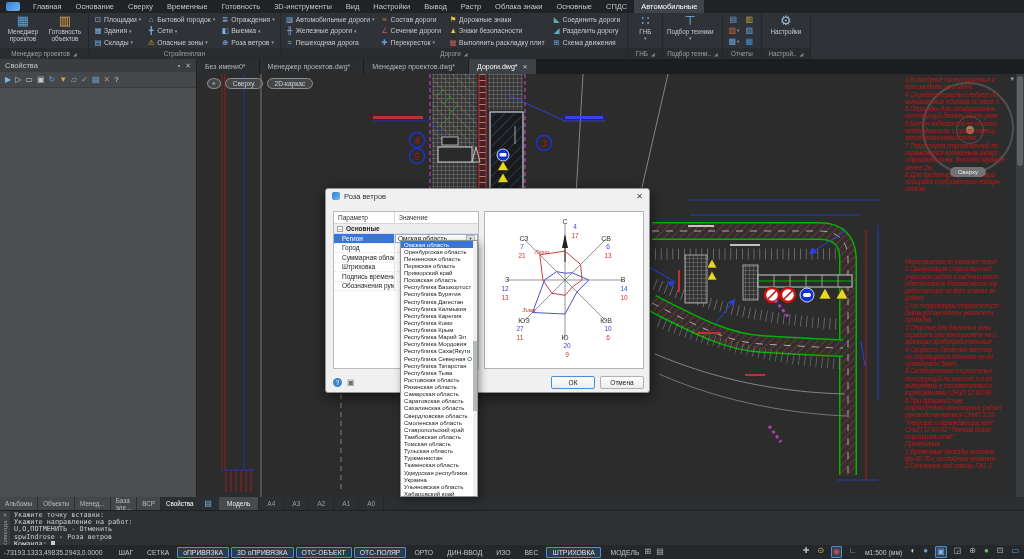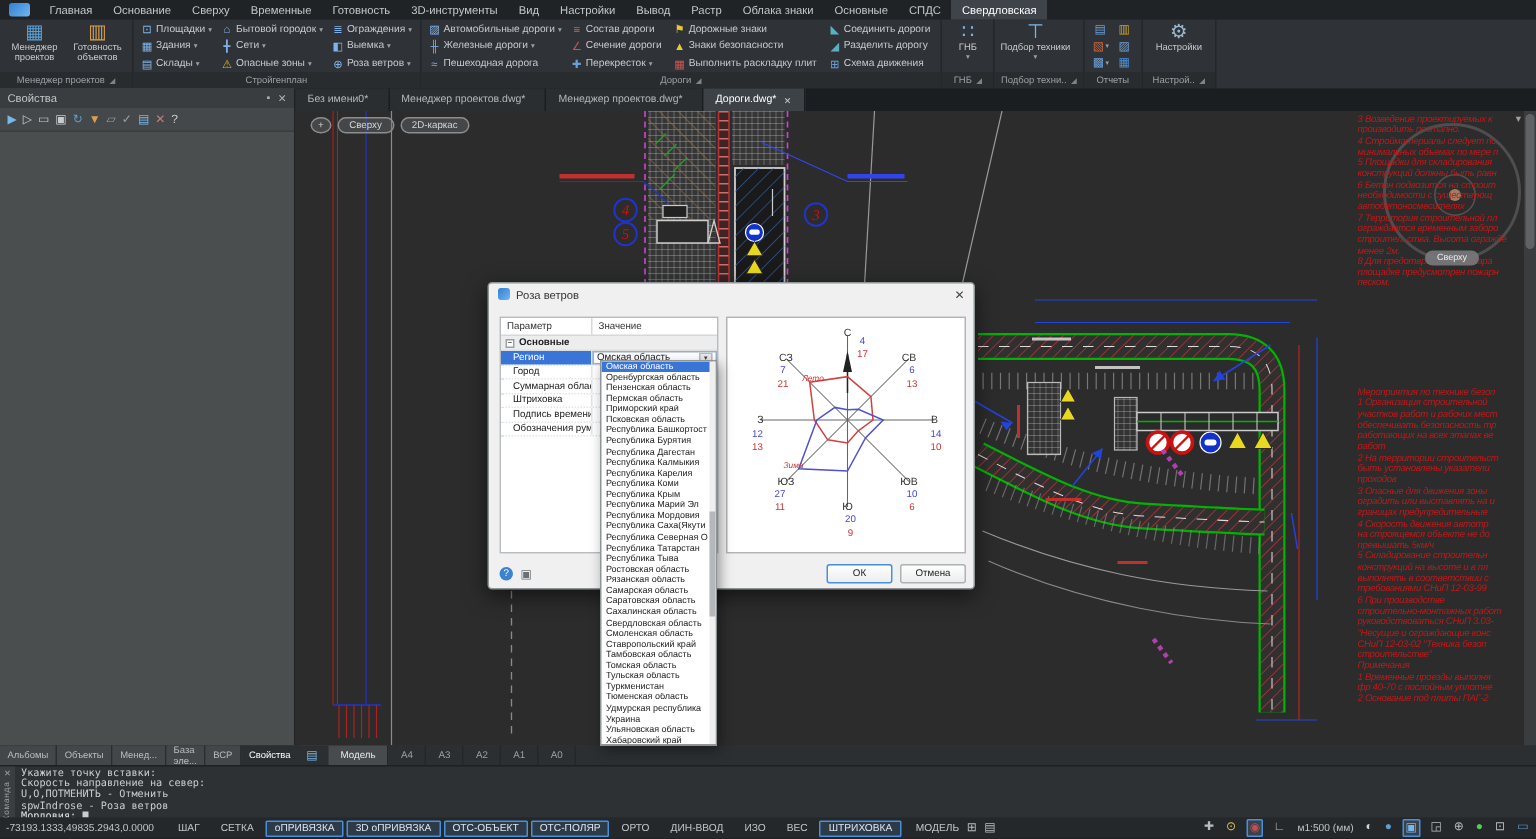--- a/index.html
+++ b/index.html
@@ -140,21 +140,21 @@
         <div class="rtab">Временные</div>
         <div class="rtab">Готовность</div>
         <div class="rtab">3D-инструменты</div>
         <div class="rtab">Вид</div>
         <div class="rtab">Настройки</div>
         <div class="rtab">Вывод</div>
         <div class="rtab">Растр</div>
         <div class="rtab">Облака знаки</div>
         <div class="rtab">Основные</div>
         <div class="rtab">СПДС</div>
-        <div class="rtab on">Свердловская</div>
+        <div class="rtab on">Автомобильные</div>
     </div>
     <div id="ribbon-body">
 
       <div class="rgroup">
         <div class="rgroup-content">
 
             <div class="bigbtn">
               <span class="bglyph" style="color: rgb(90, 159, 212);">▦</span>
               <span>Менеджер проектов</span>
             </div>
@@ -670,24 +670,24 @@
     </div>
   </div>
 
   <div id="cmdline">
     <div id="cmd-strip">
       <span>✕</span>
       <span class="vtxt">Команда</span>
     </div>
     <div id="cmd-lines">
       <div>Укажите точку вставки:</div>
-        <div>Скорость направление на север:</div>
+        <div>Укажите направление на работ:</div>
         <div>U,O,ПОТМЕНИТЬ - Отменить</div>
         <div>spwIndrose - Роза ветров</div>
-      <div id="cmd-prompt"><span>Мордовия:</span> <span class="caret"></span></div>
+      <div id="cmd-prompt"><span>Команда:</span> <span class="caret"></span></div>
     </div>
   </div>
 
   <div id="statusbar">
     <span id="coords">-73193.1333,49835.2943,0.0000</span>
     <span id="toggles" style="display:flex;gap:2px;">
       <span class="toggle">ШАГ</span>
         <span class="toggle">СЕТКА</span>
         <span class="toggle on">оПРИВЯЗКА</span>
         <span class="toggle on">3D оПРИВЯЗКА</span>

